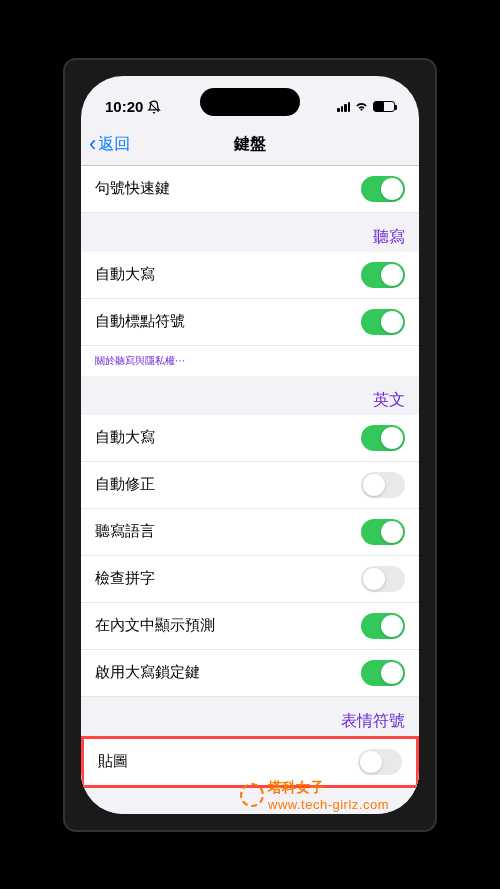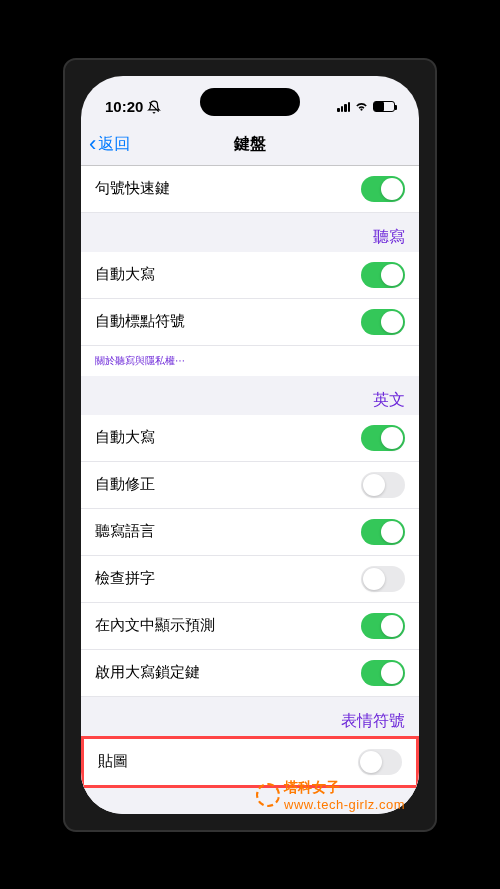--- a/index.html
+++ b/index.html
@@ -139,21 +139,21 @@
       justify-content: space-between;
       align-items: center;
       padding: 10px 14px;
       font-size: 15px;
       min-height: 42px;
       border: 3px solid #ff4545;
     }
     .watermark {
       position: absolute;
       bottom: 18px;
-      right: 30px;
+      right: 46px;
       display: flex;
       align-items: center;
       gap: 4px;
       z-index: 200;
       margin-top: 7px;
     }
     .watermark-icon {
       width: 24px;
       height: 24px;
       border: 2px dashed #ff7a00;

